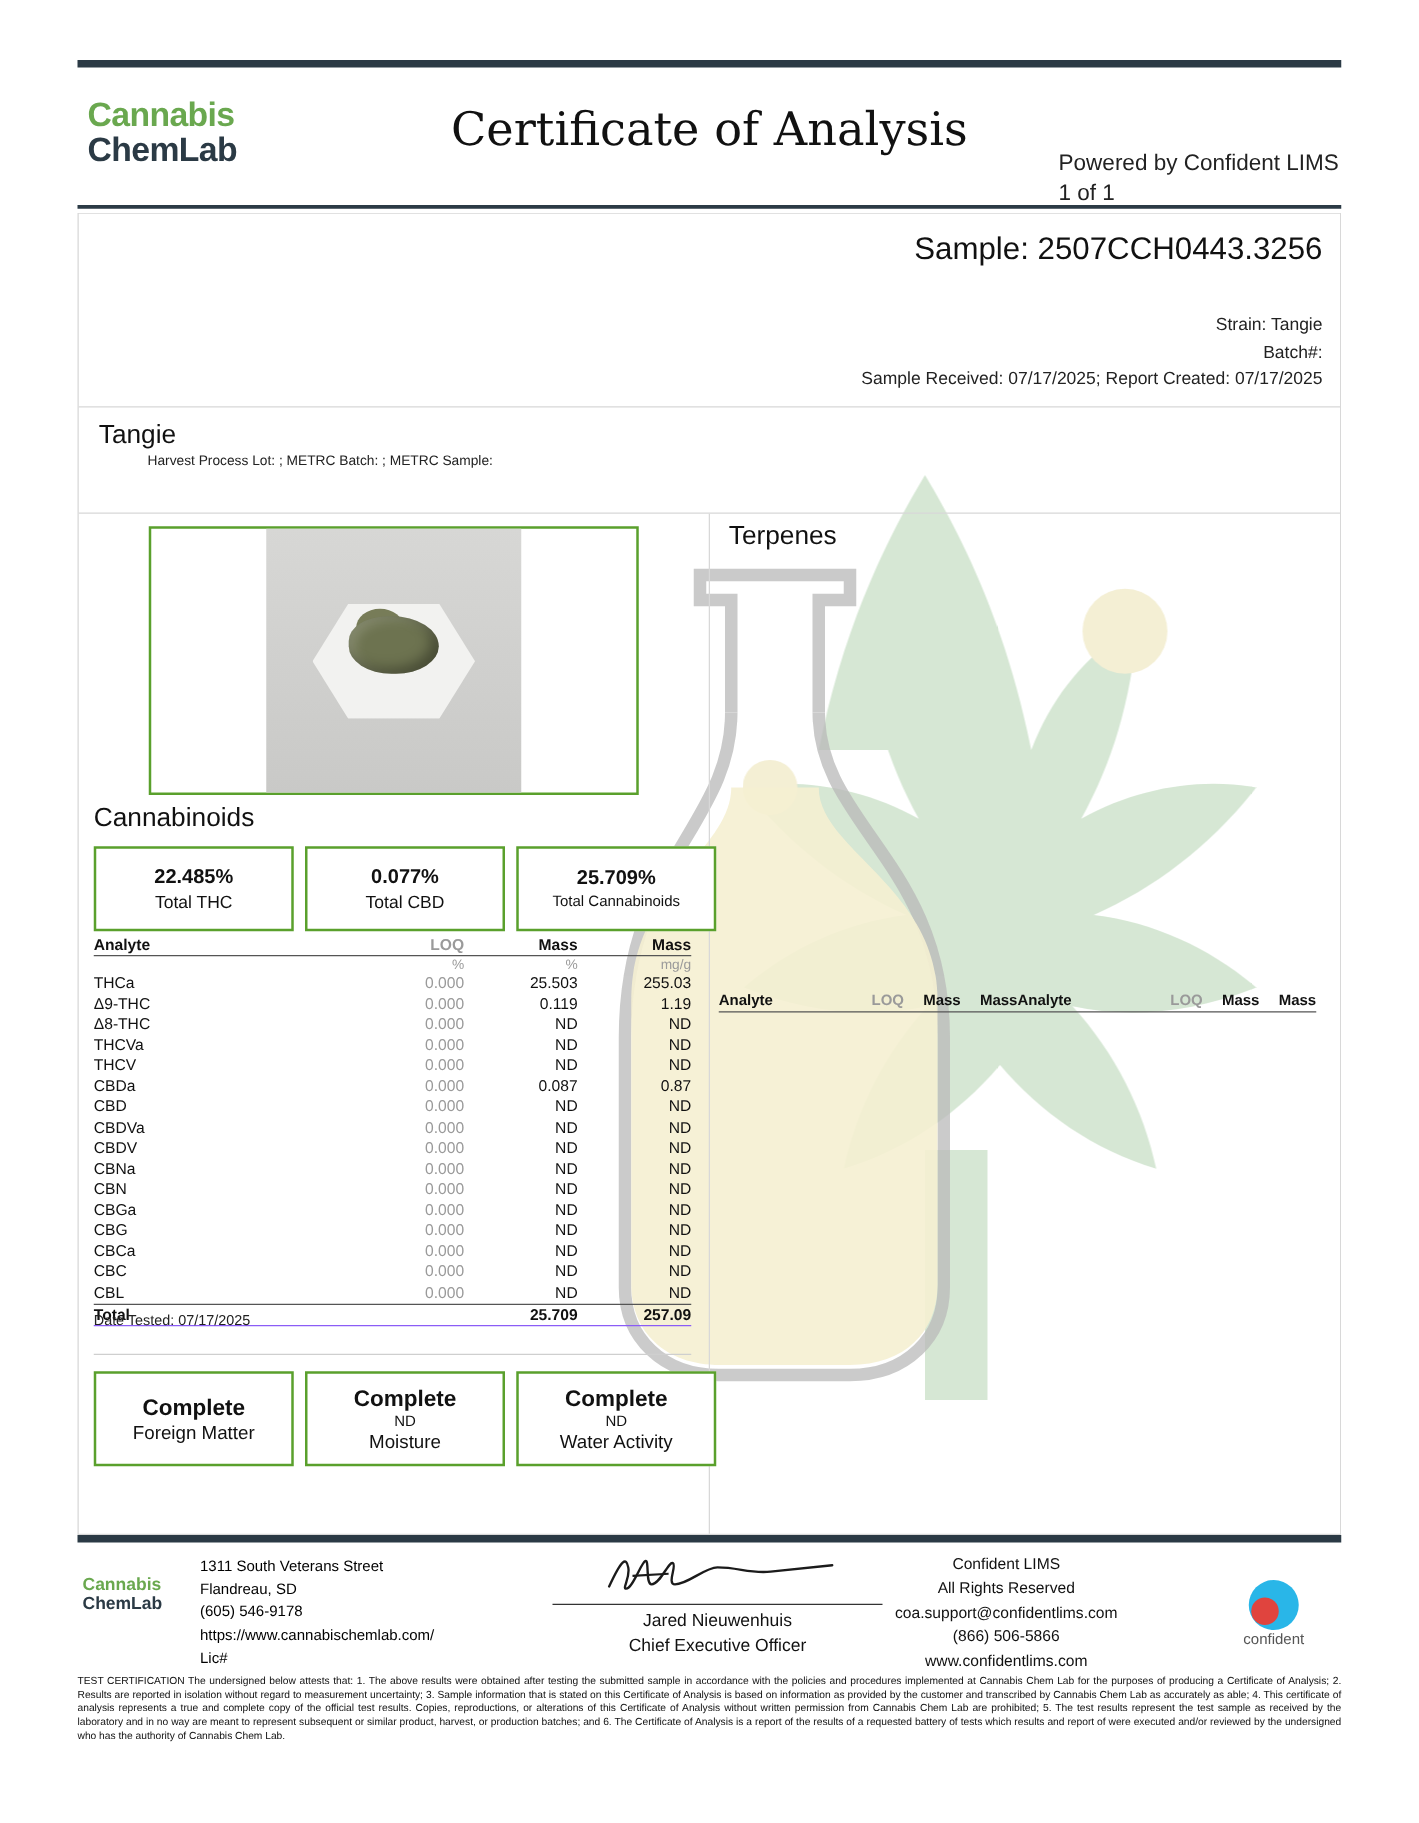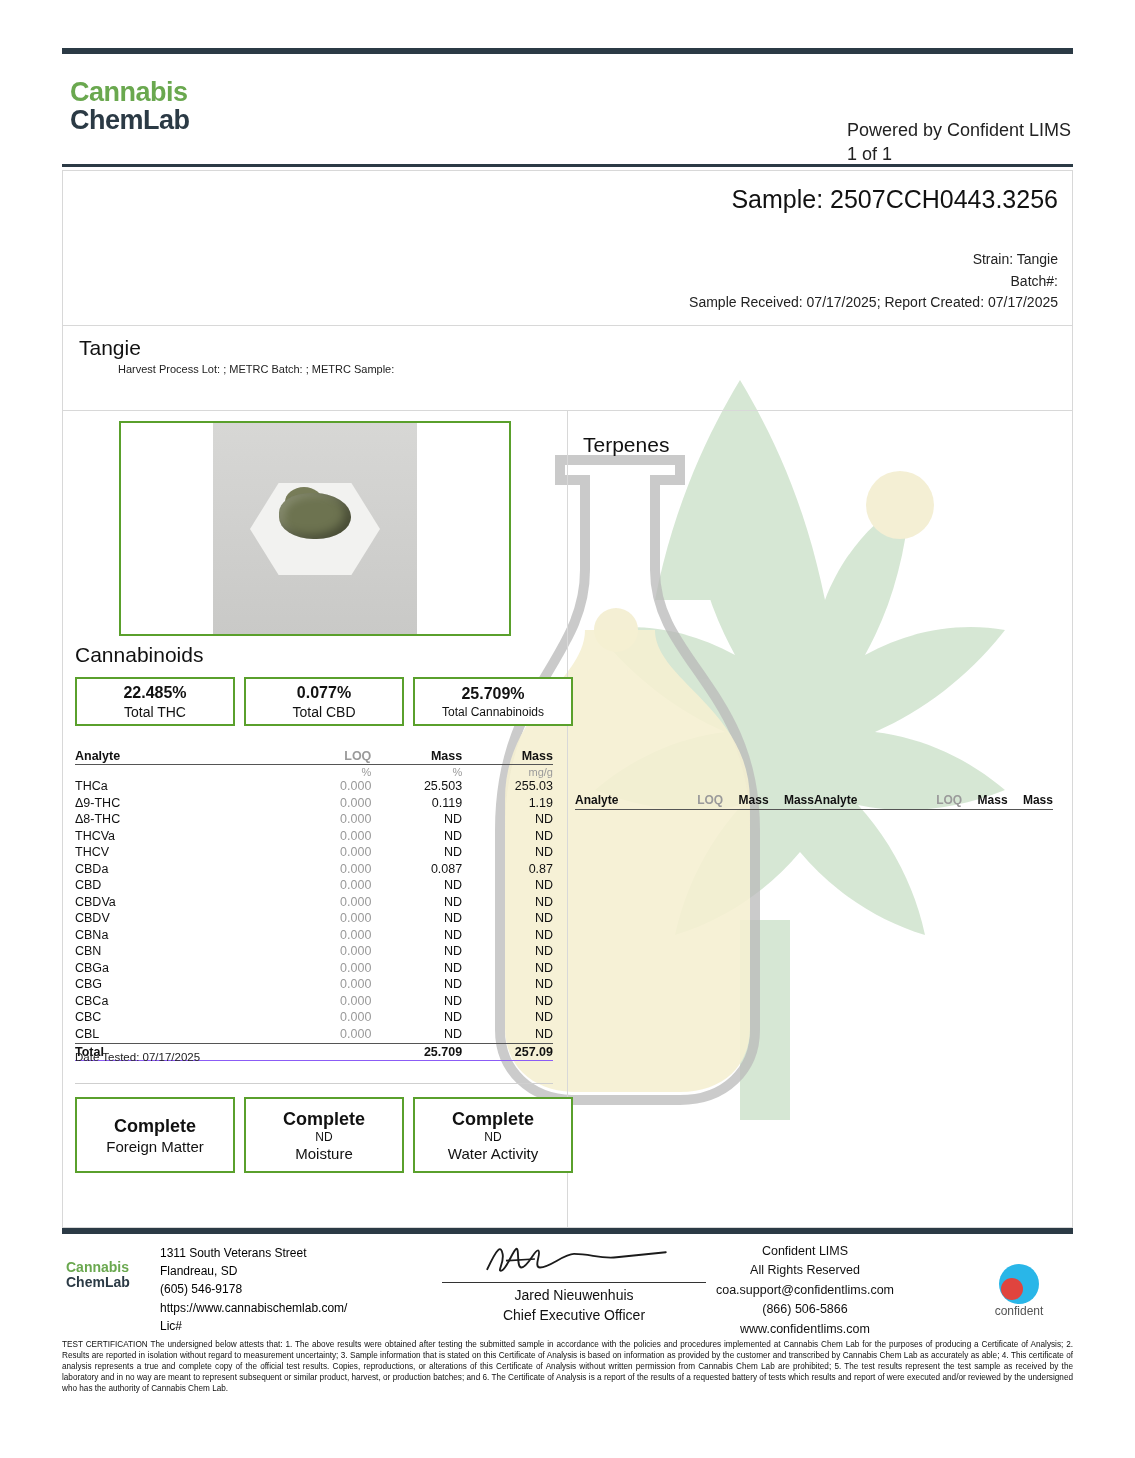--- a/index.html
+++ b/index.html
@@ -204,21 +204,21 @@
     top: 64px;
     width: 38px;
     height: 30px;
     background: #777c58;
     border-radius: 50%;
   }
 
   
   .terpenes-title {
     position: absolute;
-    left: 520px; top: 22px;
+    left: 520px; top: 6px;
     font-size: 21px;
     color: #111;
   }
   .terp-head {
     position: absolute;
     left: 512px; top: 382px;
     width: 478px;
     font-size: 12px;
     font-weight: bold;
     color: #111;
@@ -247,21 +247,21 @@
   .summary {
     position: absolute;
     left: 12px; top: 266px;
     display: flex;
     gap: 9px;
   }
   .sum-box {
     border: 2px solid #5aa02c;
     box-sizing: border-box;
     width: 160px;
-    height: 49px;
+    height: 68px;
     display: flex;
     flex-direction: column;
     align-items: center;
     justify-content: center;
     background: #fff;
   }
   .sum-box .v {
     font-size: 16px;
     font-weight: bold;
     color: #111;
@@ -465,20 +465,21 @@
     <path d="M125 470 C125 380 205 350 205 300 L275 300 C275 350 370 380 370 470 L370 698 C370 735 344 762 300 762 L196 762 C152 762 125 735 125 698 Z" fill="#f5f0d2" opacity="0.9"></path>
   </svg>
 
   <div class="top-rule"></div>
 
   <div class="header">
     <div class="logo">
       <div class="l1">Cannabis</div>
       <div class="l2">ChemLab</div>
     </div>
+    <div class="coa-title">Certificate of Analysis</div>
     <div class="powered">
       <div>Powered by Confident LIMS</div>
       <div>1 of 1</div>
     </div>
   </div>
   <div class="header-rule"></div>
 
   <div class="frame">
 
     <div class="sample-block">

